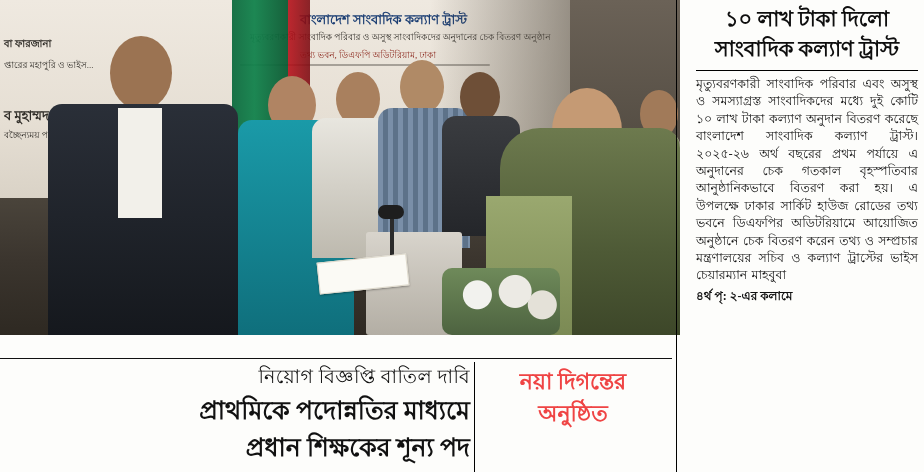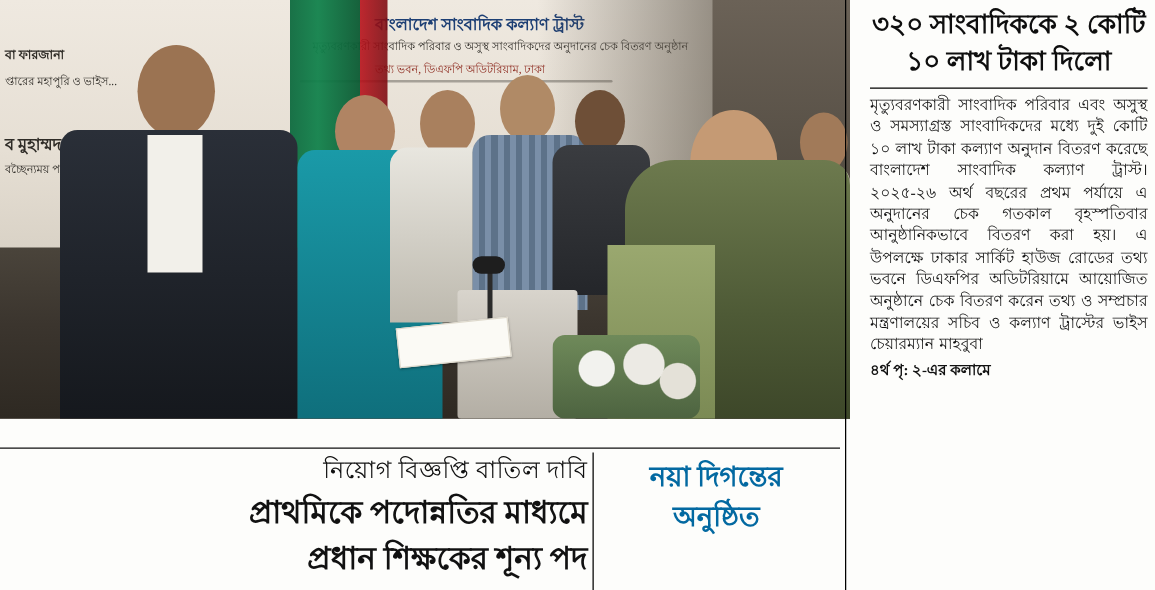--- a/index.html
+++ b/index.html
@@ -188,21 +188,21 @@
     font-weight: bold;
     margin-left: 43px;
   }
 
   .bottom-mid {
     position: absolute;
     left: 478px;
     top: 366px;
     width: 190px;
     text-align: center;
-    color: #0369a1;
+    color: #ef4444;
     font-weight: bold;
     font-size: 22px;
     line-height: 32px;
   }
 
   
   .vsep {
     position: absolute;
     width: 1px;
     background: #000;
@@ -317,22 +317,22 @@
 
     <div class="bottom-mid">
       <div>নয়া দিগন্তের</div>
       <div>অনুষ্ঠিত</div>
     </div>
 
     <div class="vsep" style="left:676px; top:0; height:472px;"></div>
   </div>
 
   <div class="right-col">
-    <div class="r-headline">৩২০ সাংবাদিককে ২ কোটি</div>
     <div class="r-headline">১০ লাখ টাকা দিলো</div>
+    <div class="r-headline">সাংবাদিক কল্যাণ ট্রাস্ট</div>
 
     <div class="r-rule"></div>
 
     <div class="r-body">মৃত্যুবরণকারী সাংবাদিক পরিবার এবং অসুস্থ ও সমস্যাগ্রস্ত সাংবাদিকদের মধ্যে দুই কোটি ১০ লাখ টাকা কল্যাণ অনুদান বিতরণ করেছে বাংলাদেশ সাংবাদিক কল্যাণ ট্রাস্ট। ২০২৫-২৬ অর্থ বছরের প্রথম পর্যায়ে এ অনুদানের চেক গতকাল বৃহস্পতিবার আনুষ্ঠানিকভাবে বিতরণ করা হয়। এ উপলক্ষে ঢাকার সার্কিট হাউজ রোডের তথ্য ভবনে ডিএফপির অডিটরিয়ামে আয়োজিত অনুষ্ঠানে চেক বিতরণ করেন তথ্য ও সম্প্রচার মন্ত্রণালয়ের সচিব ও কল্যাণ ট্রাস্টের ভাইস চেয়ারম্যান মাহবুবা</div>
     <div class="r-jump">৪র্থ পৃ: ২-এর কলামে</div>
   </div>
 
 </div>
 
 </body></html>

